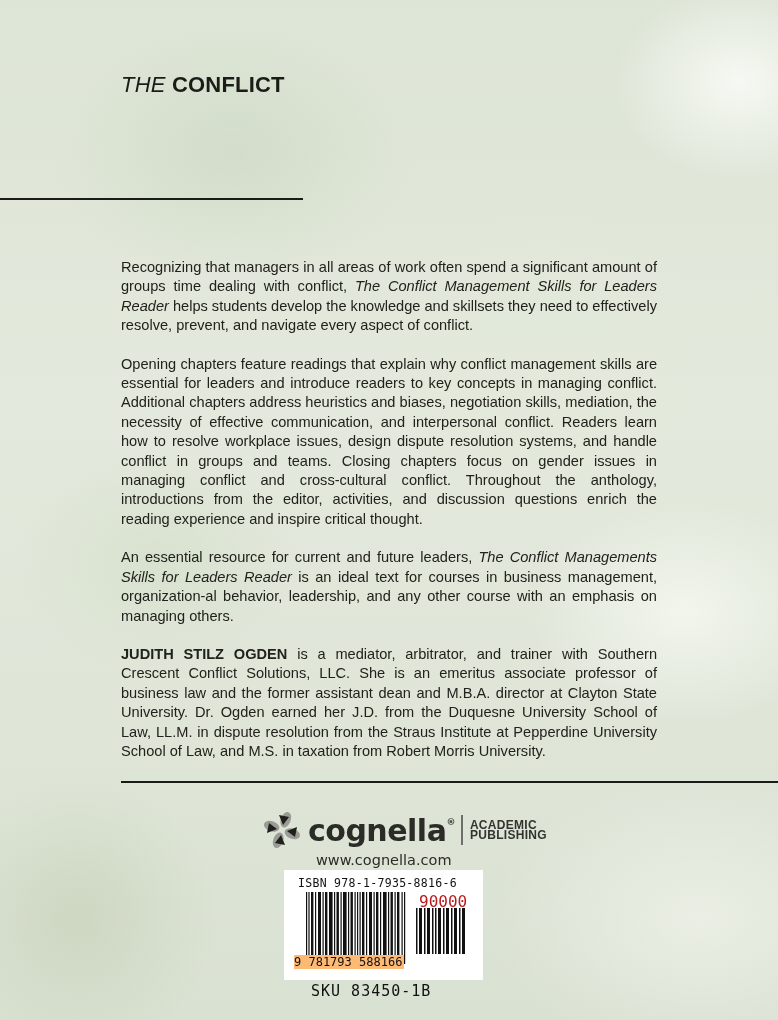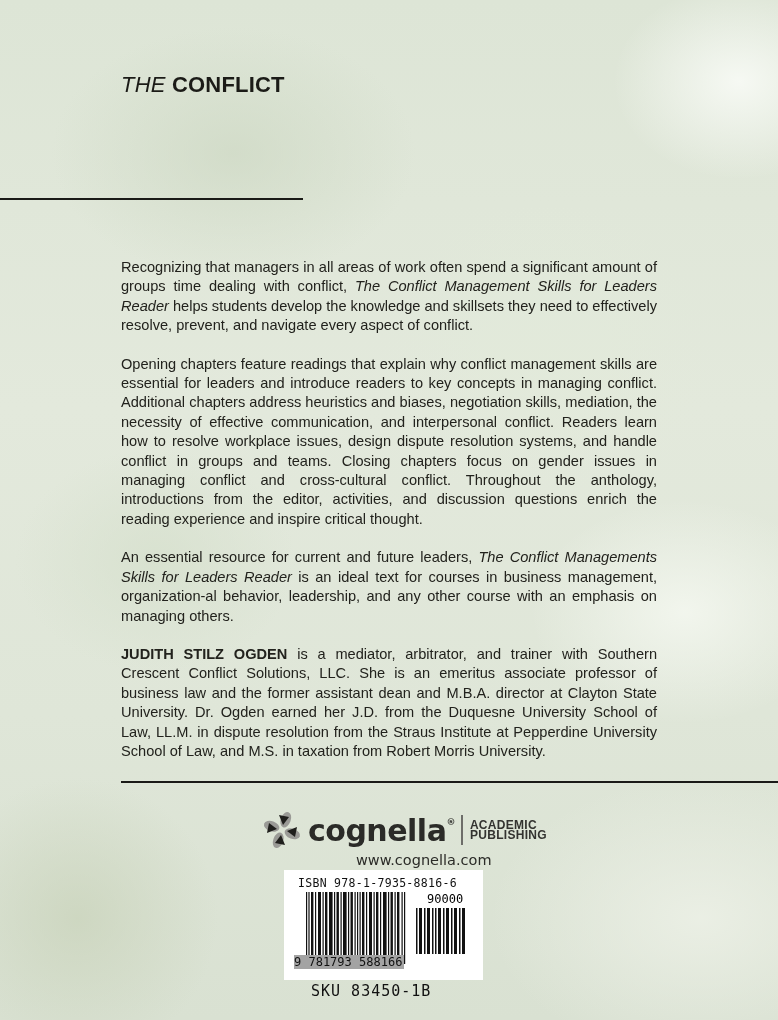--- a/index.html
+++ b/index.html
@@ -47,38 +47,38 @@
     font-family: "DejaVu Sans", sans-serif;
   }
   .pub-reg { font-size: 9px; vertical-align: top; position: relative; top: 4px; }
   .pub-divider { width: 2px; height: 30px; background: #6d6d69; margin: 0 7px 0 6px; }
   .pub-tag {
     font-size: 12px; line-height: 10px; font-weight: bold; color: #333330;
     letter-spacing: 0.3px;
   }
   .pub-url {
     position: absolute; left: 316px; top: 852px;
-    font-size: 14.5px; color: #2b2b28; font-family: "DejaVu Sans", sans-serif; margin-left: 40px;
+    font-size: 14.5px; color: #2b2b28; font-family: "DejaVu Sans", sans-serif;
   }
   .barcode-box {
     position: absolute; left: 284px; top: 870px; width: 199px; height: 110px; background: #ffffff;
   }
   .isbn-label {
     position: absolute; left: 14px; top: 6px;
     font-family: "DejaVu Sans Mono", monospace; font-size: 11.5px; letter-spacing: 0.3px; color: #111;
   }
   .addon-label {
     position: absolute; left: 135px; top: 22px;
-    font-family: "DejaVu Sans Mono", monospace; font-size: 12px; color: #000000; margin-left: 8px;
+    font-family: "DejaVu Sans Mono", monospace; font-size: 16px; color: #b91c1c;
   }
   .bars-main { position: absolute; left: 22px; top: 22px; width: 100px; height: 72px; }
   .bars-addon { position: absolute; left: 132px; top: 38px; width: 50px; height: 46px; }
   .ean-digits {
     position: absolute; left: 10px; top: 85px;
-    font-family: "DejaVu Sans Mono", monospace; font-size: 12px; color: #111; background: #a3a3a3;
+    font-family: "DejaVu Sans Mono", monospace; font-size: 12px; color: #111; background: #fdba74;
     padding-right: 2px;
   }
   .sku-label {
     position: absolute; left: 27px; top: 112px;
     font-family: "DejaVu Sans Mono", monospace; font-size: 15px; letter-spacing: 1px; color: #111;
   }
 </style>
 </head>
 <body>
 

